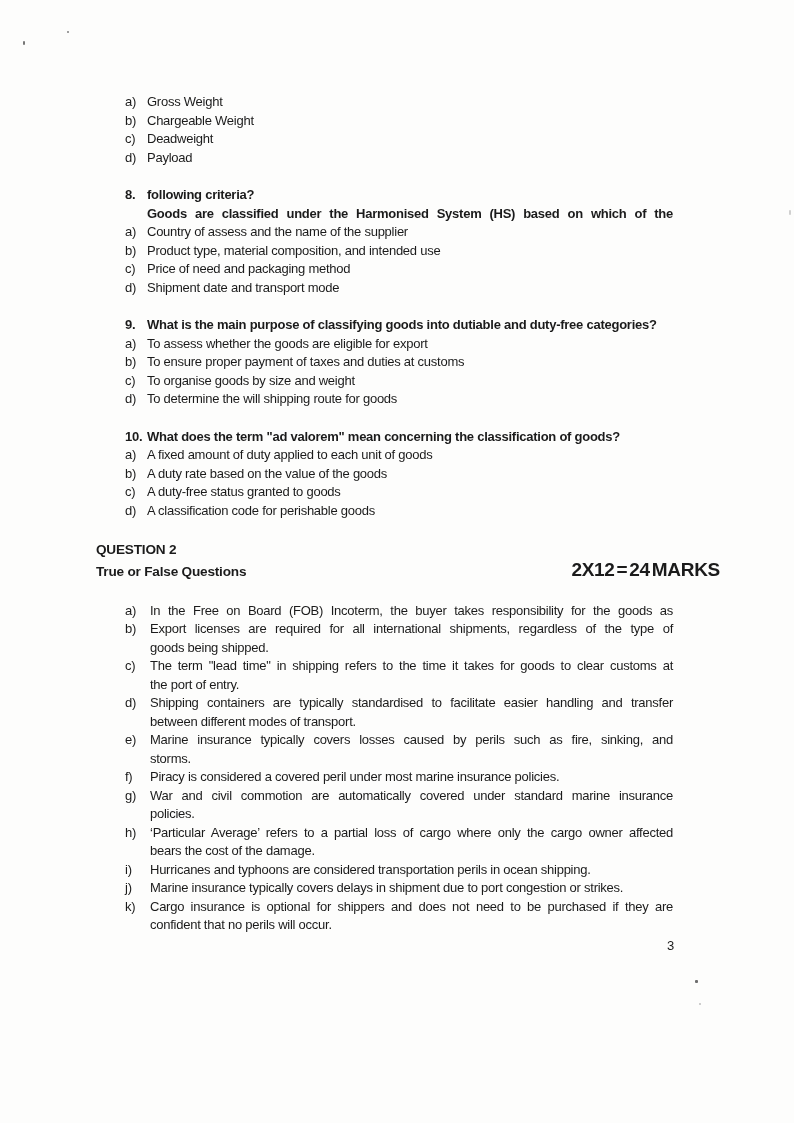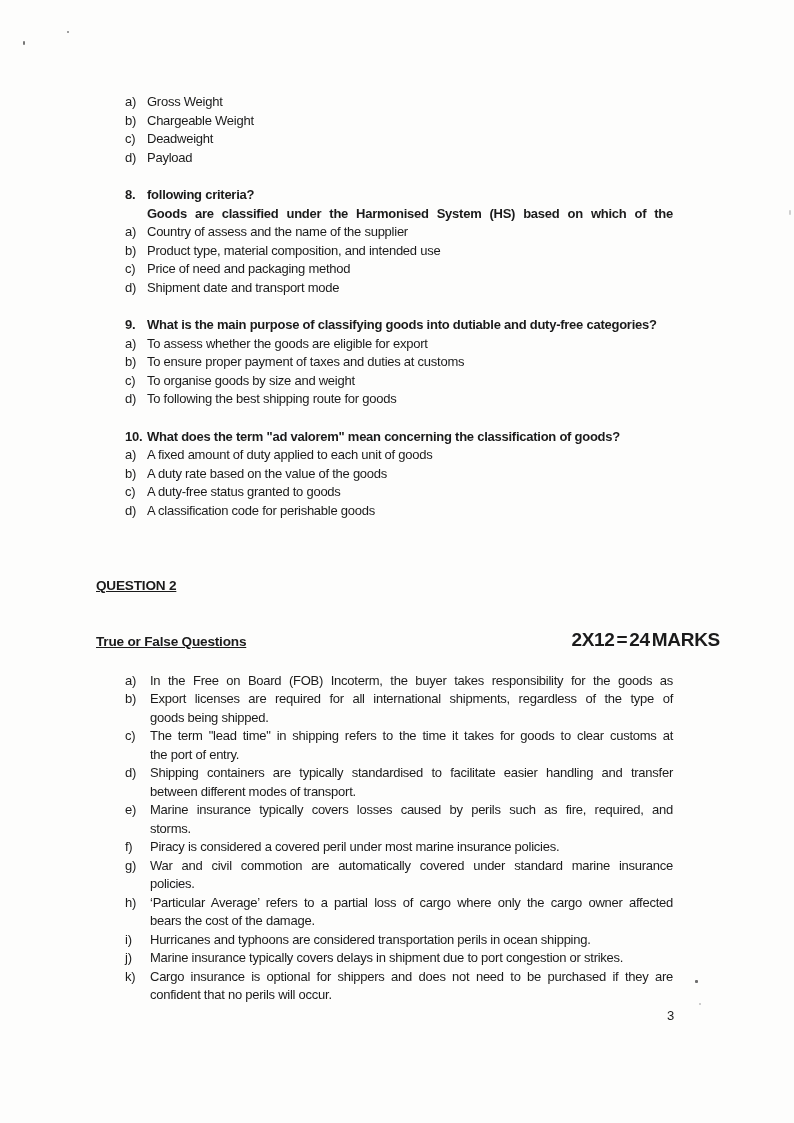--- a/index.html
+++ b/index.html
@@ -26,24 +26,22 @@
   .qblock { margin-left:29px; margin-right:37px; }
   .mt  { margin-top:19px; }
   .qnum { flex:0 0 22px; font-weight:bold; }
   .stem { flex:1; font-weight:bold; }
   .tline { min-height:18.5px; }
   .tline.j { text-align:justify; text-align-last:justify; }
   .heading { margin-top:20px; }
   .sec-title {
     display:inline-block;
     font-weight:bold; font-size:13.6px;
-    text-decoration:underline;
     letter-spacing:-0.2px;
     line-height:19px;
-    margin-top:36px;
   }
   .sec-row2 { display:flex; justify-content:space-between; align-items:baseline; line-height:19px;text-align:right; }
   .marks {
     font-weight:bold; font-size:19px;
     letter-spacing:-0.3px; word-spacing:-3px;
     margin-right:-10px;
     white-space:nowrap;
   }
   #tf-list { margin-top:21px; margin-left:29px; margin-right:37px; }
   .tf-marker { flex:0 0 25px; }
@@ -127,21 +125,21 @@
           <div class="row">
             <span class="marker">b)</span>
             <span class="opt-text">To ensure proper payment of taxes and duties at customs</span>
           </div>
           <div class="row">
             <span class="marker">c)</span>
             <span class="opt-text">To organise goods by size and weight</span>
           </div>
           <div class="row">
             <span class="marker">d)</span>
-            <span class="opt-text">To following the best shipping route for goods</span>
+            <span class="opt-text">To determine the will shipping route for goods</span>
           </div>
         </section>
         <section class="qblock mt">
           <div class="row">
             <span class="qnum">10.</span>
             <div class="stem">
               <div class="tline">What does the term "ad valorem" mean concerning the classification of goods?</div>
             </div>
           </div>
           <div class="row">
@@ -197,21 +195,21 @@
         <div class="row">
           <span class="tf-marker">d)</span>
           <div class="lines">
             <div class="tline j">Shipping containers are typically standardised to facilitate easier handling and transfer</div>
             <div class="tline">between different modes of transport.</div>
           </div>
         </div>
         <div class="row">
           <span class="tf-marker">e)</span>
           <div class="lines">
-            <div class="tline j">Marine insurance typically covers losses caused by perils such as fire, required, and</div>
+            <div class="tline j">Marine insurance typically covers losses caused by perils such as fire, sinking, and</div>
             <div class="tline">storms.</div>
           </div>
         </div>
         <div class="row">
           <span class="tf-marker">f)</span>
           <div class="lines">
             <div class="tline">Piracy is considered a covered peril under most marine insurance policies.</div>
           </div>
         </div>
         <div class="row">

